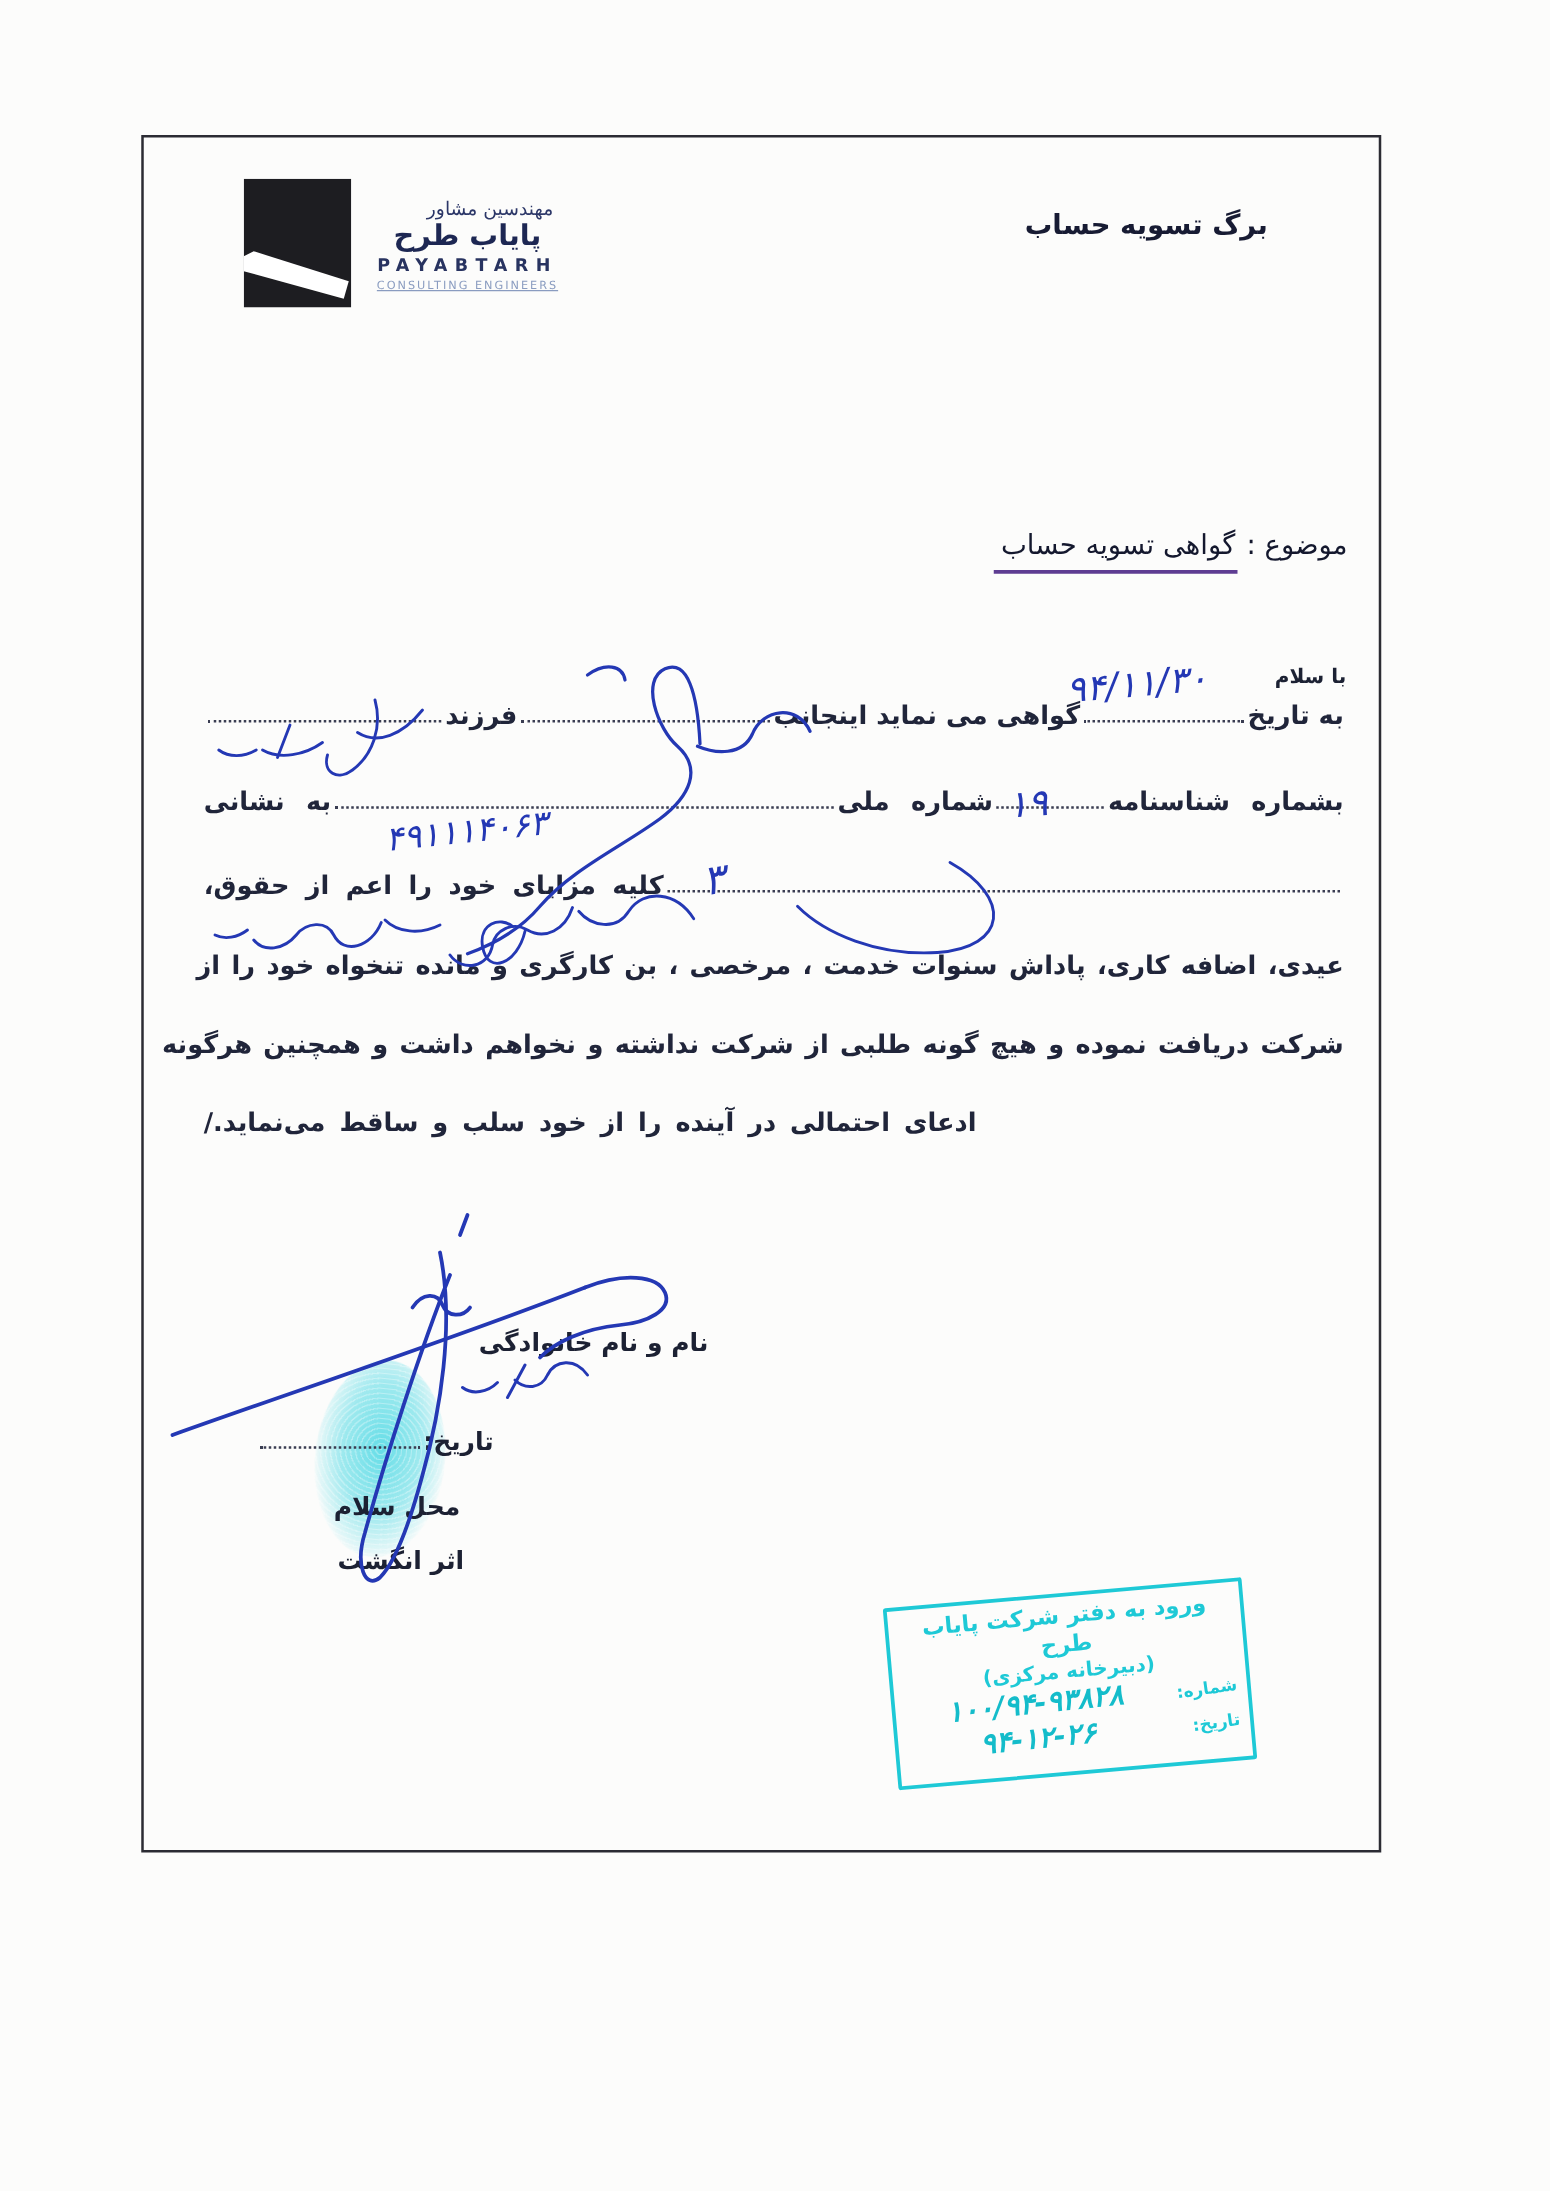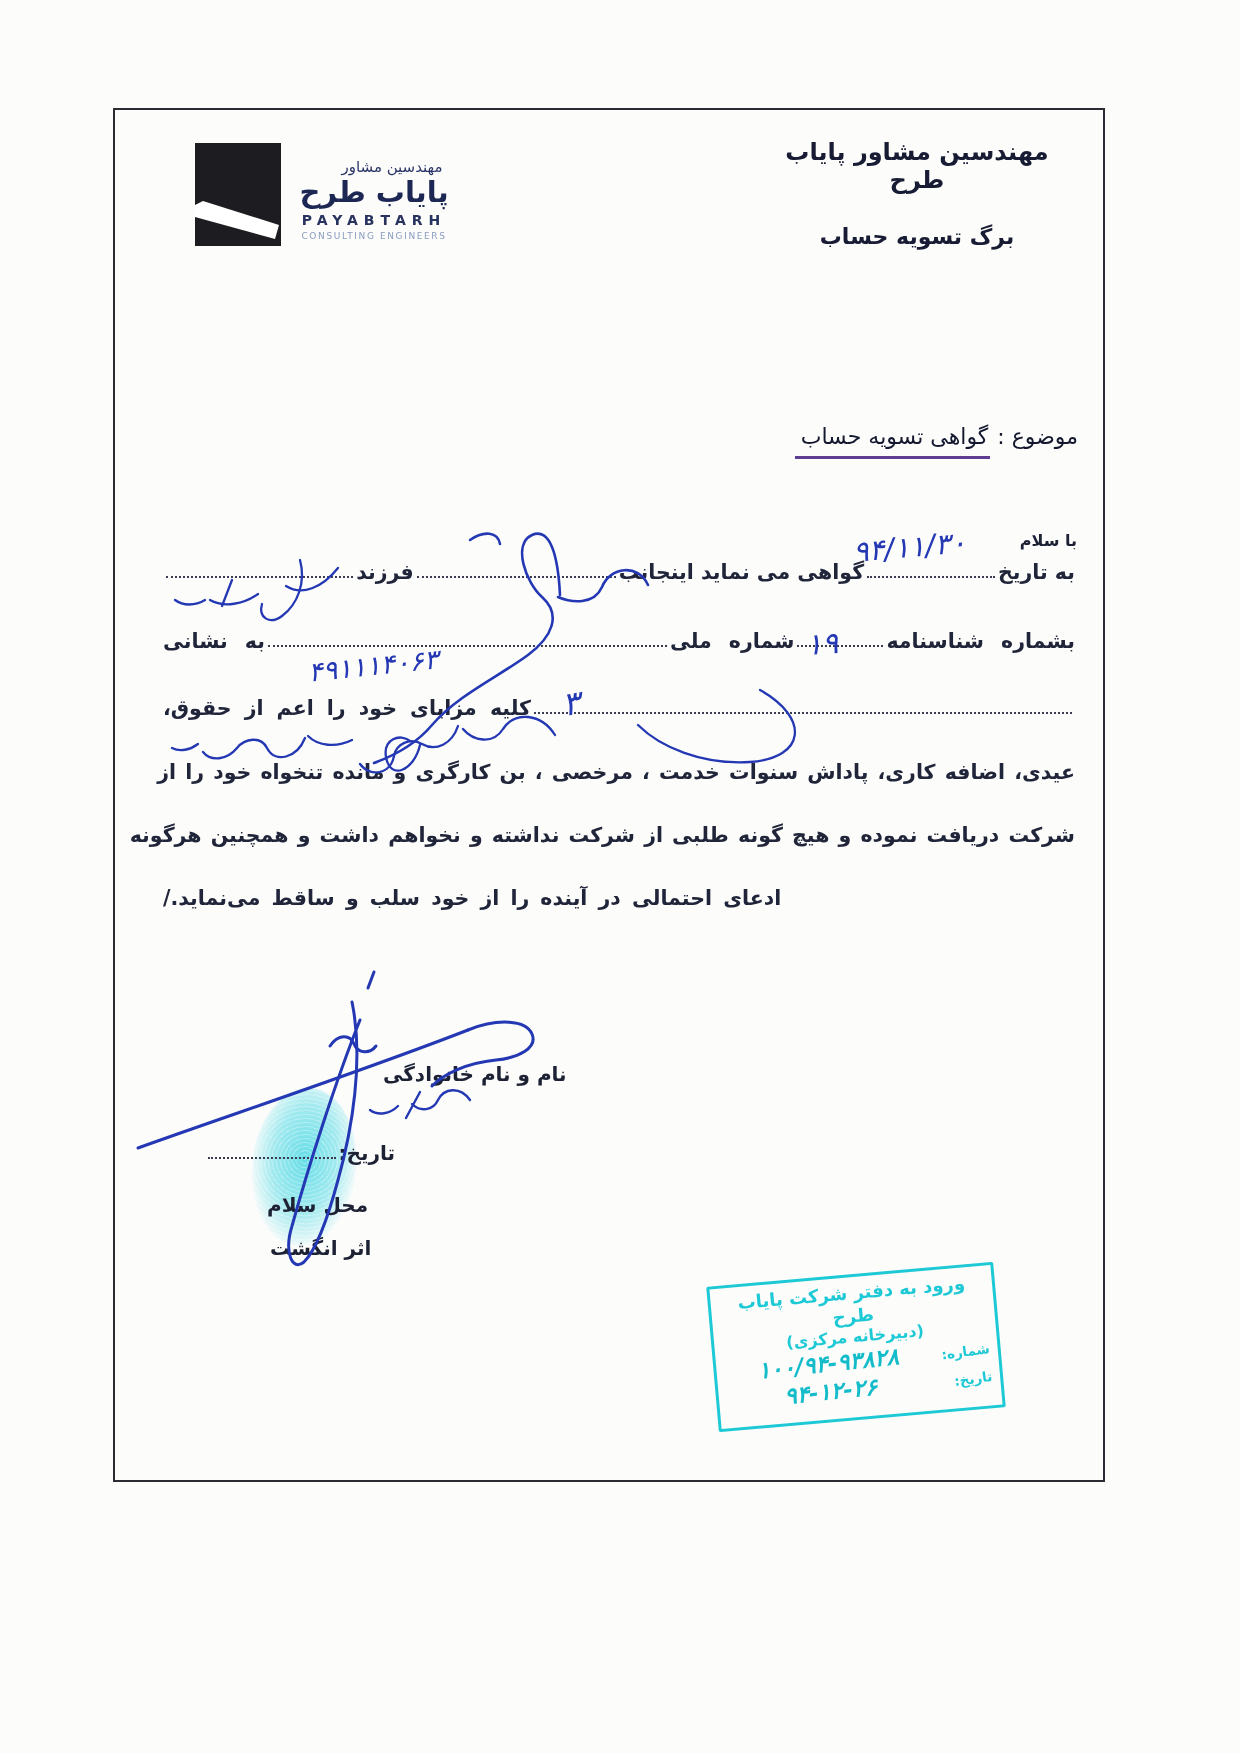--- a/index.html
+++ b/index.html
@@ -18,23 +18,23 @@
   
   .header-right{
     right:177px;top:138px;width:292px;text-align:center;direction:rtl;
     color:#171b33;
   }
   .org-title{font-size:24px;font-weight:bold;letter-spacing:0.5px;}
   .form-title{font-size:22px;font-weight:bold;margin-top:30px;}
   .logo-mark{left:195px;top:143px;width:86px;height:103px;}
   .logo-col{left:288px;top:158px;width:172px;text-align:center;}
   .logo-fa-tagline{font-size:15px;color:#2c3768;direction:rtl;margin-right:-36px;}
-  .logo-fa-name{font-size:29px;font-weight:bold;color:#1d2753;direction:rtl;line-height:1.15;}
+  .logo-fa-name{font-size:23px;font-weight:bold;color:#1d2753;direction:rtl;line-height:1.15;}
   .logo-en-name{font-size:14px;font-weight:bold;letter-spacing:6px;color:#283360;direction:ltr;margin-top:3px;}
-  .logo-en-tagline{font-size:9px;letter-spacing:1.6px;color:#8a9cc0;direction:ltr;margin-top:3px;}
+  .logo-en-tagline{font-size:9px;letter-spacing:1.6px;color:#8a9cc0;direction:ltr;margin-top:3px;text-decoration:underline;}
   
   .subject{right:162px;top:424px;direction:rtl;font-size:22px;font-weight:normal;color:#14182e;}
   .subject .val{border-bottom:3px solid #5e3d92;padding:0 2px 7px 6px;}
   
   .greeting{right:163px;top:531px;font-size:16px;font-weight:600;color:#1c2133;direction:rtl;}
   .line{
     left:163px;width:912px;direction:rtl;font-size:20.5px;font-weight:600;
     color:#20253a;display:flex;align-items:flex-end;white-space:nowrap;
   }
   .line .t{flex:0 0 auto;}
@@ -83,21 +83,20 @@
   .stamp-row{display:flex;direction:rtl;align-items:center;margin-top:2px;}
   .stamp-label{font-size:13.5px;font-weight:bold;flex:0 0 58px;transform:rotate(-3deg);}
   .stamp-val{direction:ltr;font-size:23px;font-weight:600;flex:1;text-align:center;color:#14bcca;font-style:italic;letter-spacing:1px;transform:rotate(-1deg);}
 </style>
 </head>
 <body>
 
 <div class="abs doc-border"></div>
 
 <div class="abs header-right">
-  <div class="org-title">مهندسین مشاور پایاب طرح</div>
   <div class="form-title">برگ تسویه حساب</div>
 </div>
 
 <div class="abs logo-mark">
   <svg width="86" height="103" viewBox="0 0 86 103" xmlns="http://www.w3.org/2000/svg">
     <rect x="0" y="0" width="86" height="103" fill="#1d1d21"></rect>
     <polygon points="0,62 8,58 84,82 80,96 0,74" fill="#ffffff"></polygon>
   </svg>
 </div>
 <div class="abs logo-col">

